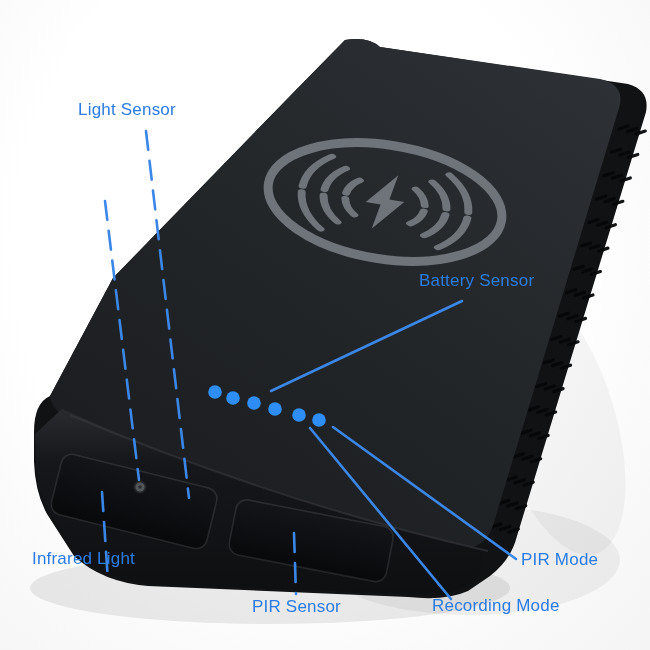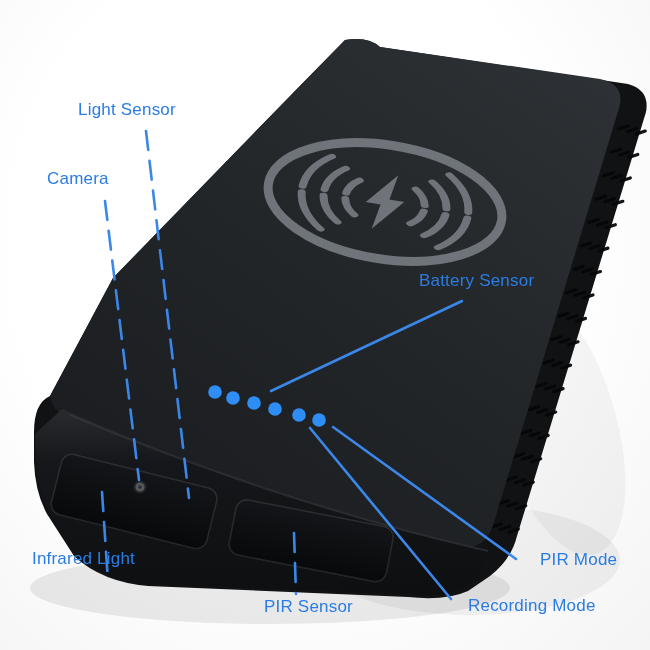--- a/index.html
+++ b/index.html
@@ -17,23 +17,23 @@
     font-size:17px;
     line-height:1.05;
     white-space:nowrap;
     letter-spacing:0.2px;
     user-select:none;
   }
   .lbl-light-sensor{left:78px;top:101px;}
   .lbl-camera{left:47px;top:170px;}
   .lbl-battery-level{left:419px;top:272px;}
   .lbl-infrared-light{left:32px;top:550px;}
-  .lbl-pir-sensor{left:264px;top:598px;}
-  .lbl-pir-mode{left:521px;top:551px;margin-left:19px;}
-  .lbl-recording-mode{left:468px;top:597px;}
+  .lbl-pir-sensor{left:252px;top:598px;}
+  .lbl-pir-mode{left:521px;top:551px;}
+  .lbl-recording-mode{left:432px;top:597px;}
   .line{stroke:var(--line,#3b87e8);stroke-width:2.6;stroke-linecap:round;fill:none;}
   .dashed{stroke-dasharray:19 11;}
 </style>
 </head>
 <body>
 
 <div id="stage">
 
   <svg id="scene" width="650" height="650" viewBox="0 0 650 650">
     <defs>
@@ -166,19 +166,18 @@
       <line class="line dashed" x1="105" y1="201" x2="139" y2="480"></line>
       <line class="line" x1="462" y1="301" x2="271" y2="391"></line>
       <line class="line dashed" x1="102" y1="492" x2="108" y2="581"></line>
       <line class="line dashed" x1="294" y1="533" x2="296" y2="594"></line>
       <line class="line" x1="333" y1="427" x2="516" y2="559"></line>
       <line class="line" x1="310" y1="428" x2="451" y2="599"></line>
     </g>
   </svg>
 
   <div class="callout lbl-light-sensor">Light Sensor</div>
-  <div class="callout lbl-camera">Camera</div>
   <div class="callout lbl-battery-level">Battery Sensor</div>
   <div class="callout lbl-infrared-light">Infrared Light</div>
   <div class="callout lbl-pir-sensor">PIR Sensor</div>
   <div class="callout lbl-pir-mode">PIR Mode</div>
   <div class="callout lbl-recording-mode">Recording Mode</div>
 </div>
 
 </body></html>

